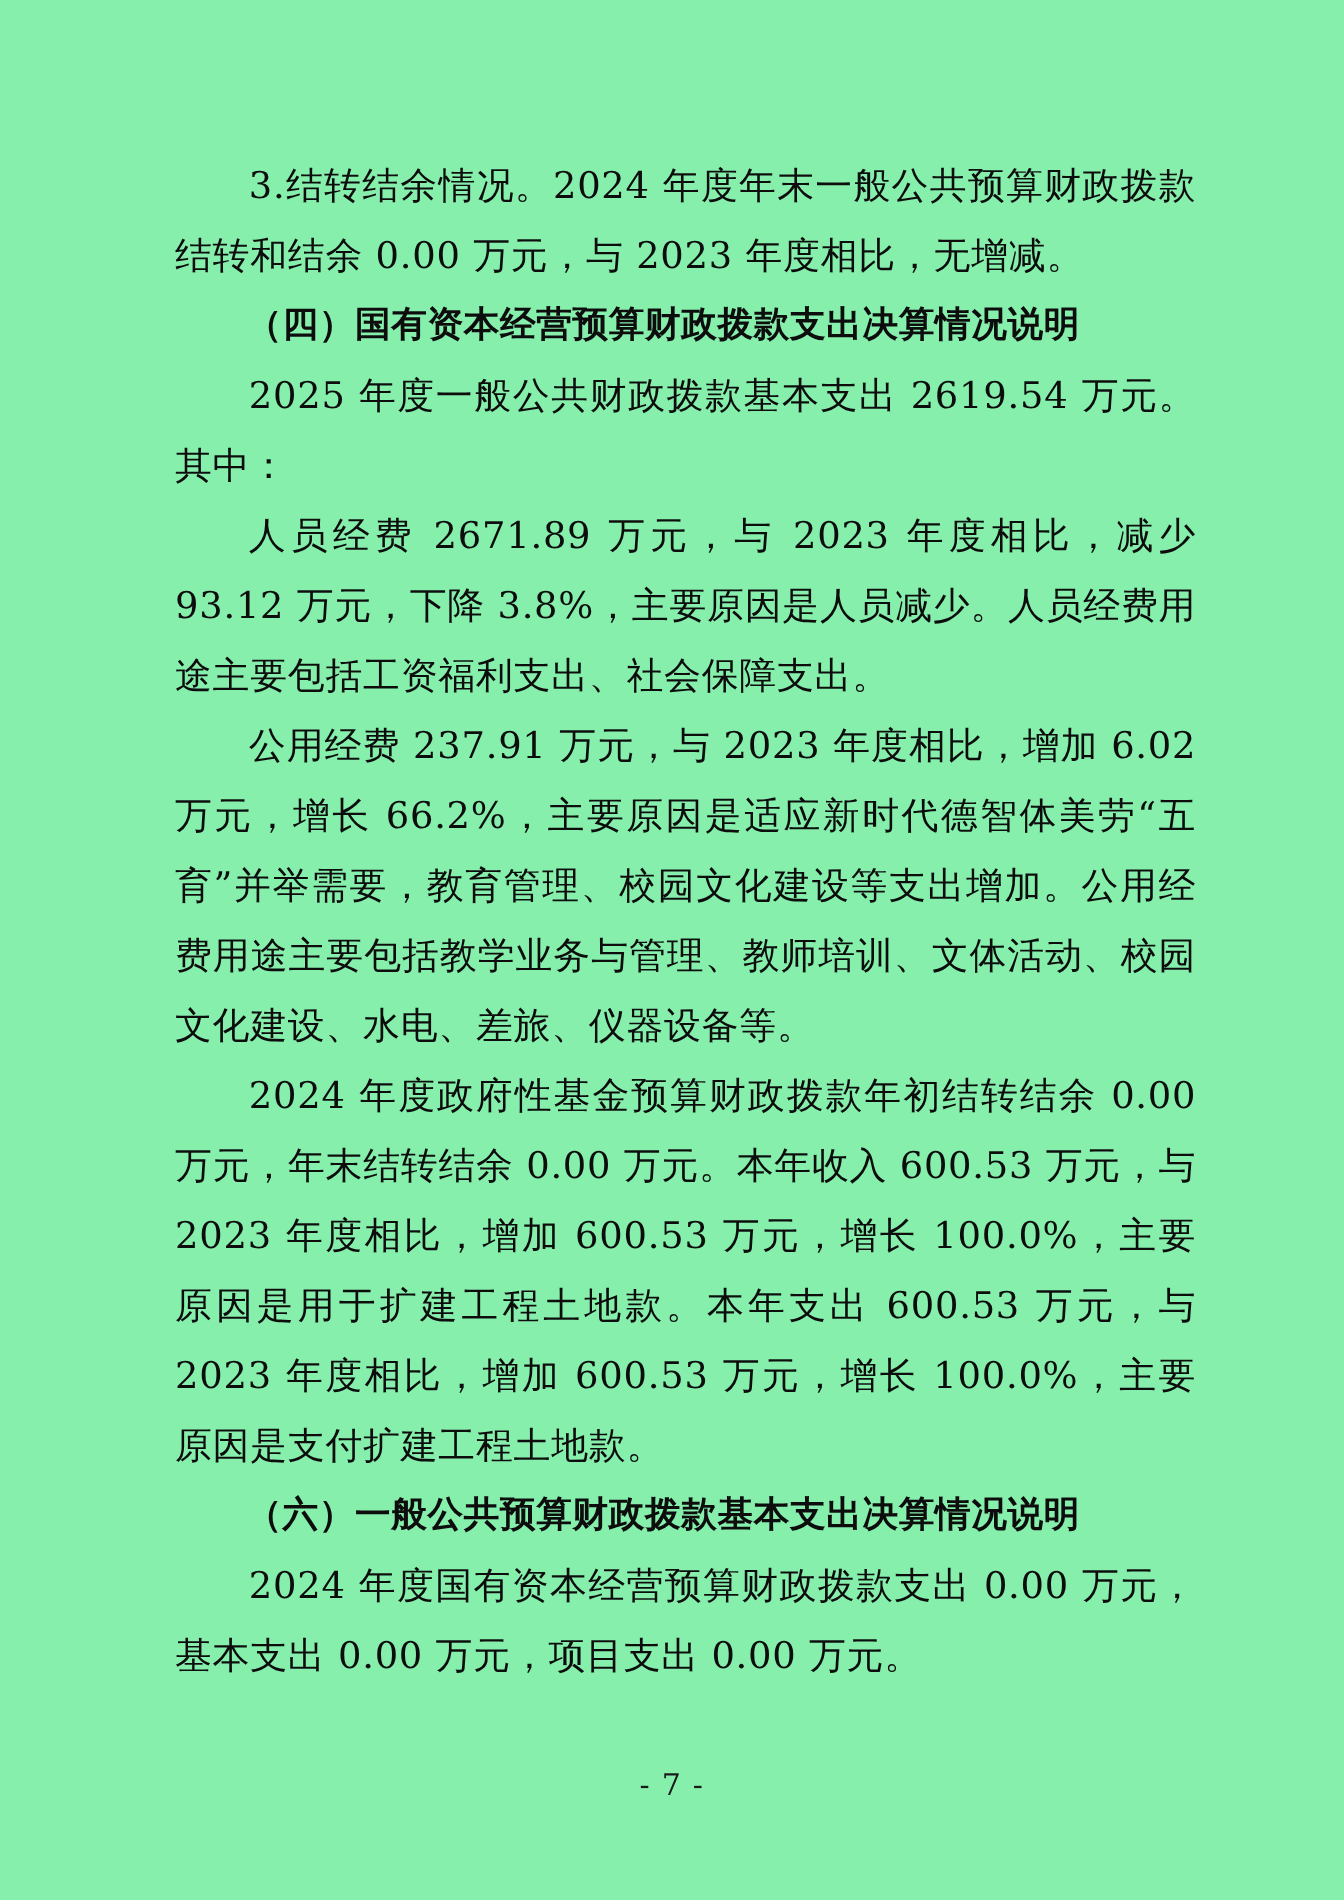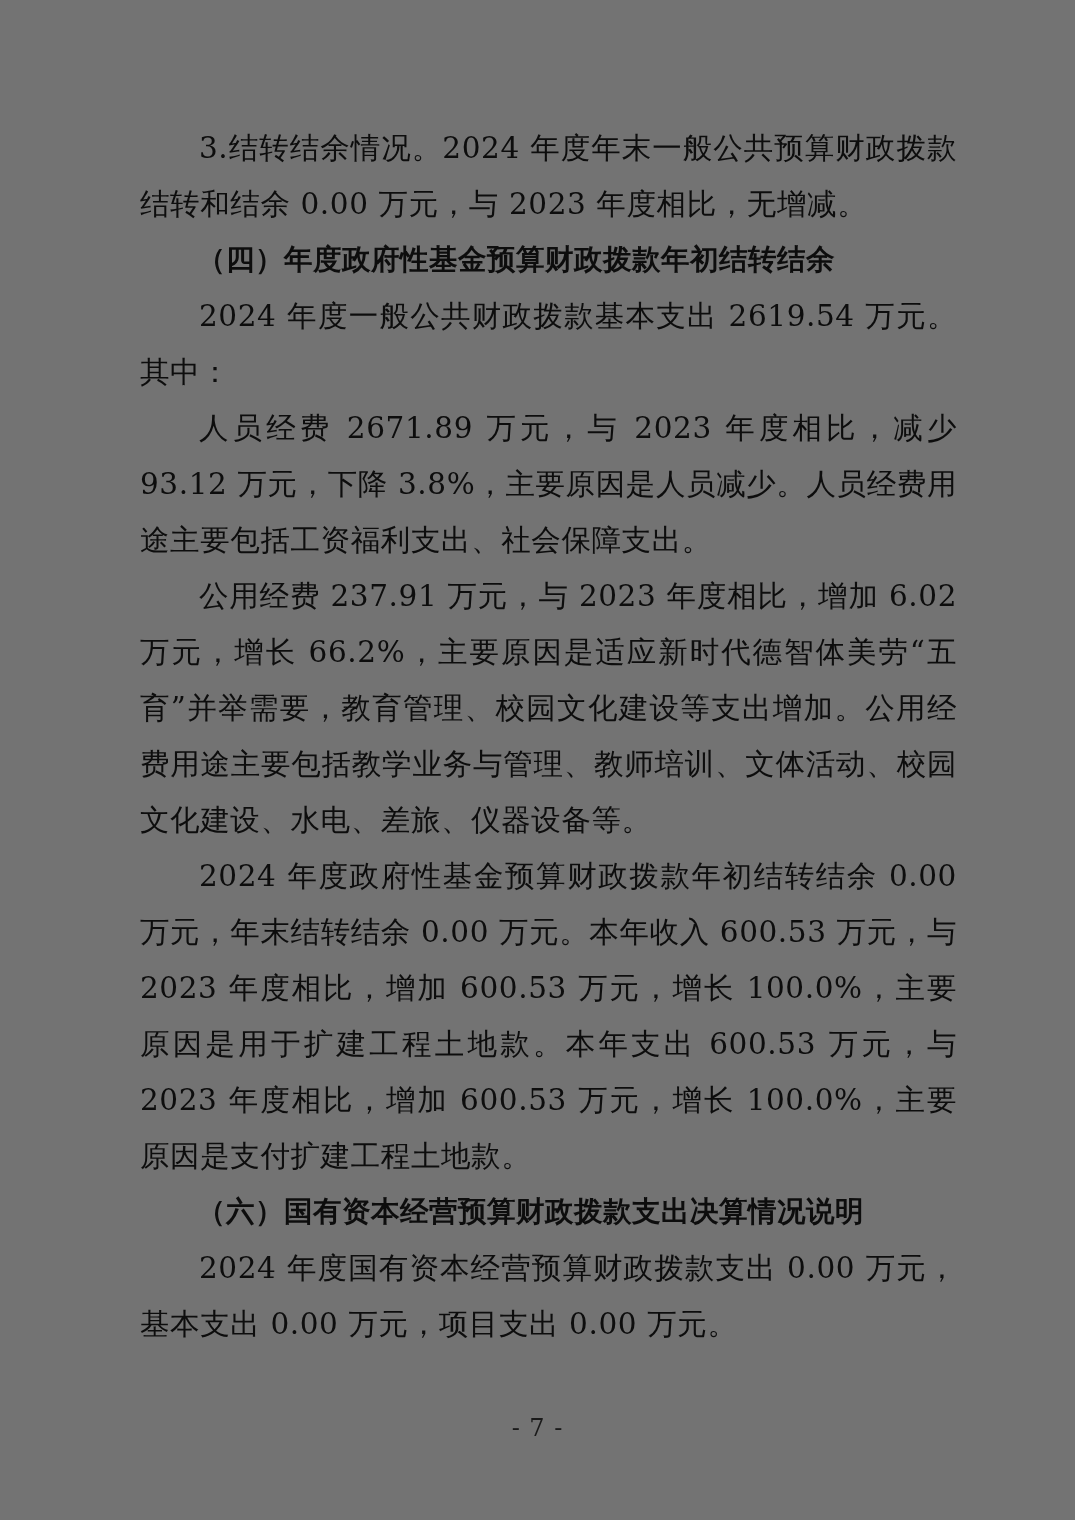--- a/index.html
+++ b/index.html
@@ -6,21 +6,21 @@
   html, body {
     margin: 0;
     padding: 0;
     background: #ffffff;
   }
   .page {
     position: relative;
     width: 1075px;
     height: 1520px;
     margin: 0 auto;
-    background: #737373;
+    background: #86efac;
     box-sizing: border-box;
     padding: 120px 118px 60px 140px;
     font-family: "DejaVu Serif", "Liberation Serif", serif;
     color: #0d0d0d;
   }
   .body-text {
     font-size: 29.5px;
     line-height: 56px;
     text-align: justify;
     text-justify: inter-ideograph;
@@ -54,32 +54,32 @@
 </style>
 </head>
 <body>
 
 <div class="page">
 
   <div class="body-text">
 
     <p class="para">3.结转结余情况。2024 年度年末一般公共预算财政拨款结转和结余 0.00 万元，与 2023 年度相比，无增减。</p>
 
-    <p class="heading">（四）年度政府性基金预算财政拨款年初结转结余</p>
+    <p class="heading">（四）国有资本经营预算财政拨款支出决算情况说明</p>
 
-    <p class="para">2024 年度一般公共财政拨款基本支出 2619.54 万元。其中：</p>
+    <p class="para">2025 年度一般公共财政拨款基本支出 2619.54 万元。其中：</p>
 
     <p class="para">人员经费 2671.89 万元，与 2023 年度相比，减少 93.12 万元，下降 3.8%，主要原因是人员减少。人员经费用途主要包括工资福利支出、社会保障支出。</p>
 
     <p class="para">公用经费 237.91 万元，与 2023 年度相比，增加 6.02 万元，增长 66.2%，主要原因是适应新时代德智体美劳“五育”并举需要，教育管理、校园文化建设等支出增加。公用经费用途主要包括教学业务与管理、教师培训、文体活动、校园文化建设、水电、差旅、仪器设备等。</p>
 
 
     <p class="para">2024 年度政府性基金预算财政拨款年初结转结余 0.00 万元，年末结转结余 0.00 万元。本年收入 600.53 万元，与 2023 年度相比，增加 600.53 万元，增长 100.0%，主要原因是用于扩建工程土地款。本年支出 600.53 万元，与 2023 年度相比，增加 600.53 万元，增长 100.0%，主要原因是支付扩建工程土地款。</p>
 
-    <p class="heading">（六）国有资本经营预算财政拨款支出决算情况说明</p>
+    <p class="heading">（六）一般公共预算财政拨款基本支出决算情况说明</p>
 
     <p class="para">2024 年度国有资本经营预算财政拨款支出 0.00 万元，基本支出 0.00 万元，项目支出 0.00 万元。</p>
 
   </div>
 
   <div class="footer">- 7 -</div>
 
 </div>
 
 </body></html>

